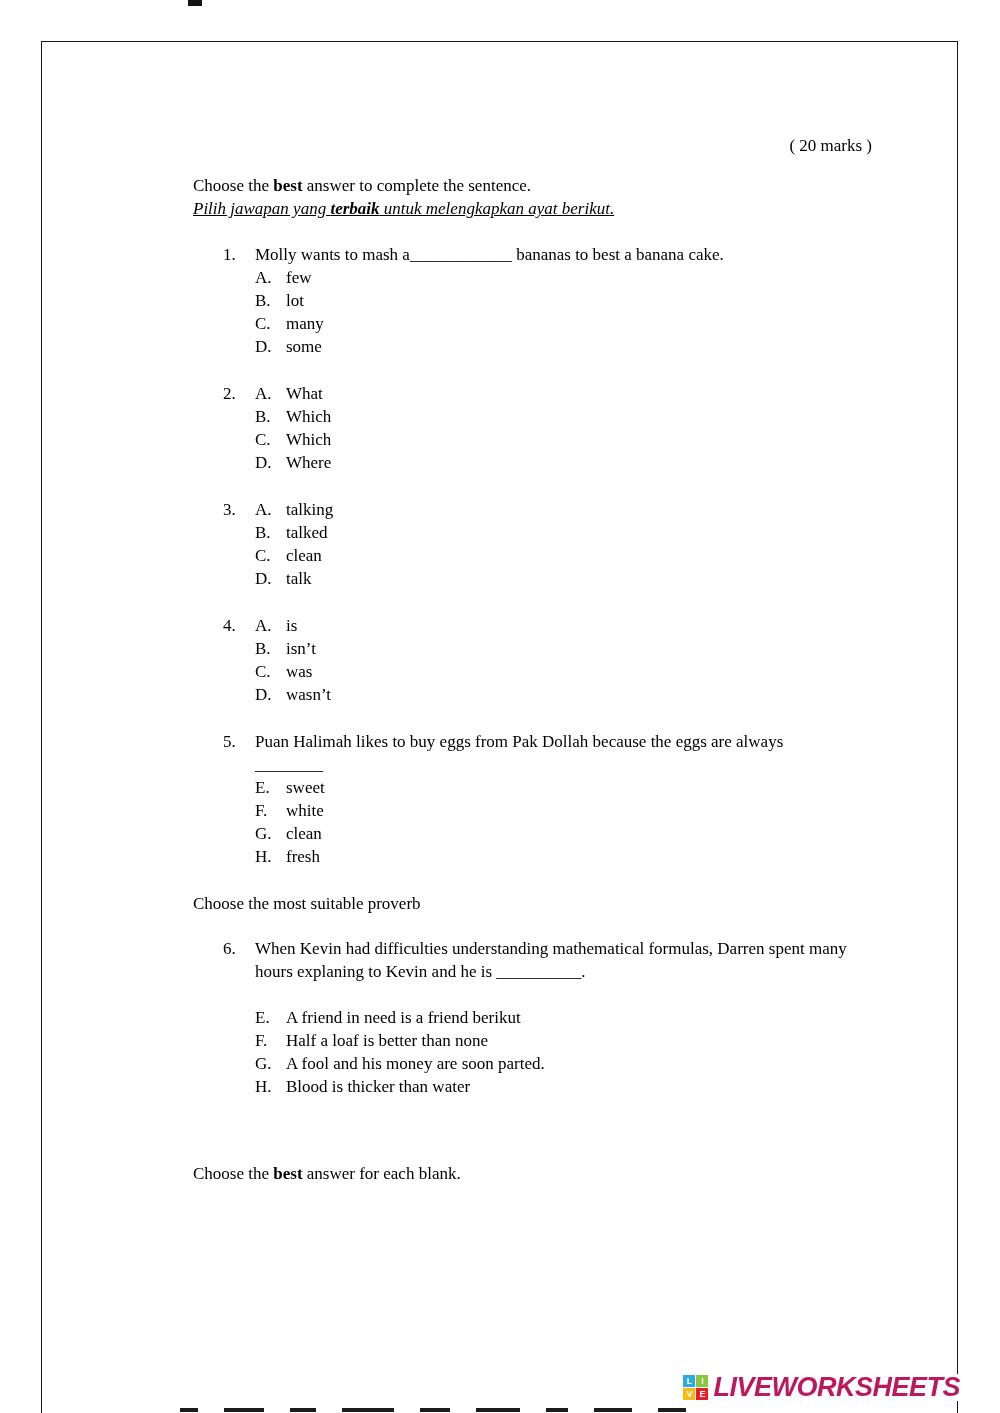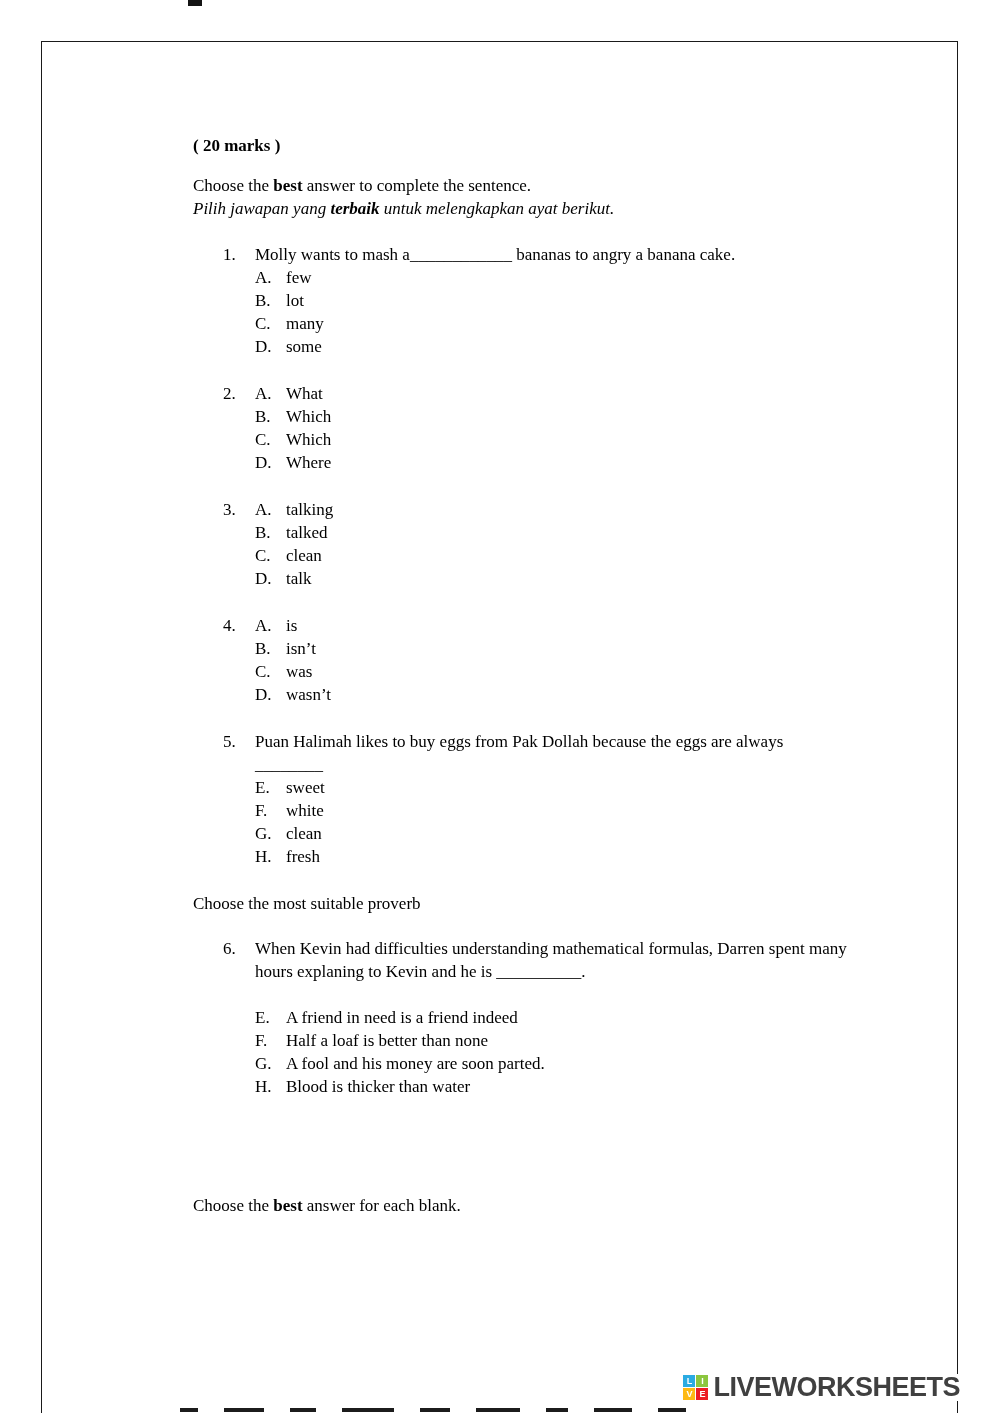--- a/index.html
+++ b/index.html
@@ -17,37 +17,37 @@
     width:917px; height:1390px;
     border:1px solid #1a1a1a;
     background:#ffffff;
   }
   .content {
     padding:92px 85px 0 151px;
     font-size:17px;
     line-height:23px;
   }
   .marks {
-    text-align:left;
-    font-weight:bold;
+    text-align:right;
+    font-weight:normal;
     margin-bottom:17px;
   }
-  .instr-ms { font-style:italic; }
+  .instr-ms { font-style:italic;text-decoration:underline; }
   .bold { font-weight:bold; }
   .questions { margin-top:23px; }
   .question { display:flex; margin-bottom:24px; }
   .q-num { width:32px; flex:none; margin-left:30px; }
   .q-body { flex:1; }
   .q-stem2 { }
   .q-gap { height:23px; }
   .q-option { display:flex; }
   .opt-letter { width:31px; flex:none; }
   .proverb-instr { margin-top:15px; }
   .questions-2 { margin-top:22px; }
-  .final-instr { margin-top:96px; }
+  .final-instr { margin-top:64px; }
 
   
   .lw-logo {
     position:absolute;
     top:1374px; right:40px;
     display:flex;
     align-items:center;
     gap:5px;
     background:#ffffff;
     padding-left:4px;
@@ -92,21 +92,21 @@
     <div class="marks">( 20 marks )</div>
 
     <div class="instr-en"><span>Choose the </span><span class="bold">best</span><span> answer to complete the sentence.</span></div>
 
     <div class="instr-ms"><span>Pilih jawapan yang </span><span class="bold">terbaik</span><span> untuk melengkapkan ayat berikut.</span></div>
 
     <div class="questions">
         <div class="question">
           <div class="q-num">1.</div>
           <div class="q-body">
-            <div class="q-stem">Molly wants to mash a____________ bananas to angry a banana cake.</div>
+            <div class="q-stem">Molly wants to mash a____________ bananas to best a banana cake.</div>
             <div class="q-options">
               <div class="q-option">
                 <span class="opt-letter">A.</span>
                 <span class="opt-text">few</span>
               </div>
               <div class="q-option">
                 <span class="opt-letter">B.</span>
                 <span class="opt-text">lot</span>
               </div>
               <div class="q-option">
@@ -220,21 +220,21 @@
 
     <div class="questions questions-2">
         <div class="question">
           <div class="q-num">6.</div>
           <div class="q-body">
             <div class="q-stem">When Kevin had difficulties understanding mathematical formulas, Darren spent many hours explaning to Kevin and he is __________.</div>
             <div class="q-gap"></div>
             <div class="q-options">
               <div class="q-option">
                 <span class="opt-letter">E.</span>
-                <span class="opt-text">A friend in need is a friend indeed</span>
+                <span class="opt-text">A friend in need is a friend berikut</span>
               </div>
               <div class="q-option">
                 <span class="opt-letter">F.</span>
                 <span class="opt-text">Half a loaf is better than none</span>
               </div>
               <div class="q-option">
                 <span class="opt-letter">G.</span>
                 <span class="opt-text">A fool and his money are soon parted.</span>
               </div>
               <div class="q-option">
@@ -251,18 +251,18 @@
   </div>
 </div>
 
 <div class="lw-logo">
   <div class="lw-grid">
       <div class="lw-sq" style="background: rgb(43, 171, 226);">L</div>
       <div class="lw-sq" style="background: rgb(140, 198, 62);">I</div>
       <div class="lw-sq" style="background: rgb(253, 185, 19);">V</div>
       <div class="lw-sq" style="background: rgb(237, 28, 36);">E</div>
     </div>
-  <div class="lw-text" style="color: #404040;">LIVEWORKSHEETS</div>
+  <div class="lw-text" style="color: #be185d; font-style: italic;">LIVEWORKSHEETS</div>
 </div>
 
 <div class="artifact-strip">
   <span style="width:18px"></span><span style="width:40px"></span><span style="width:26px"></span><span style="width:52px"></span><span style="width:30px"></span><span style="width:44px"></span><span style="width:22px"></span><span style="width:38px"></span><span style="width:28px"></span>
 </div>
 
 </body></html>

